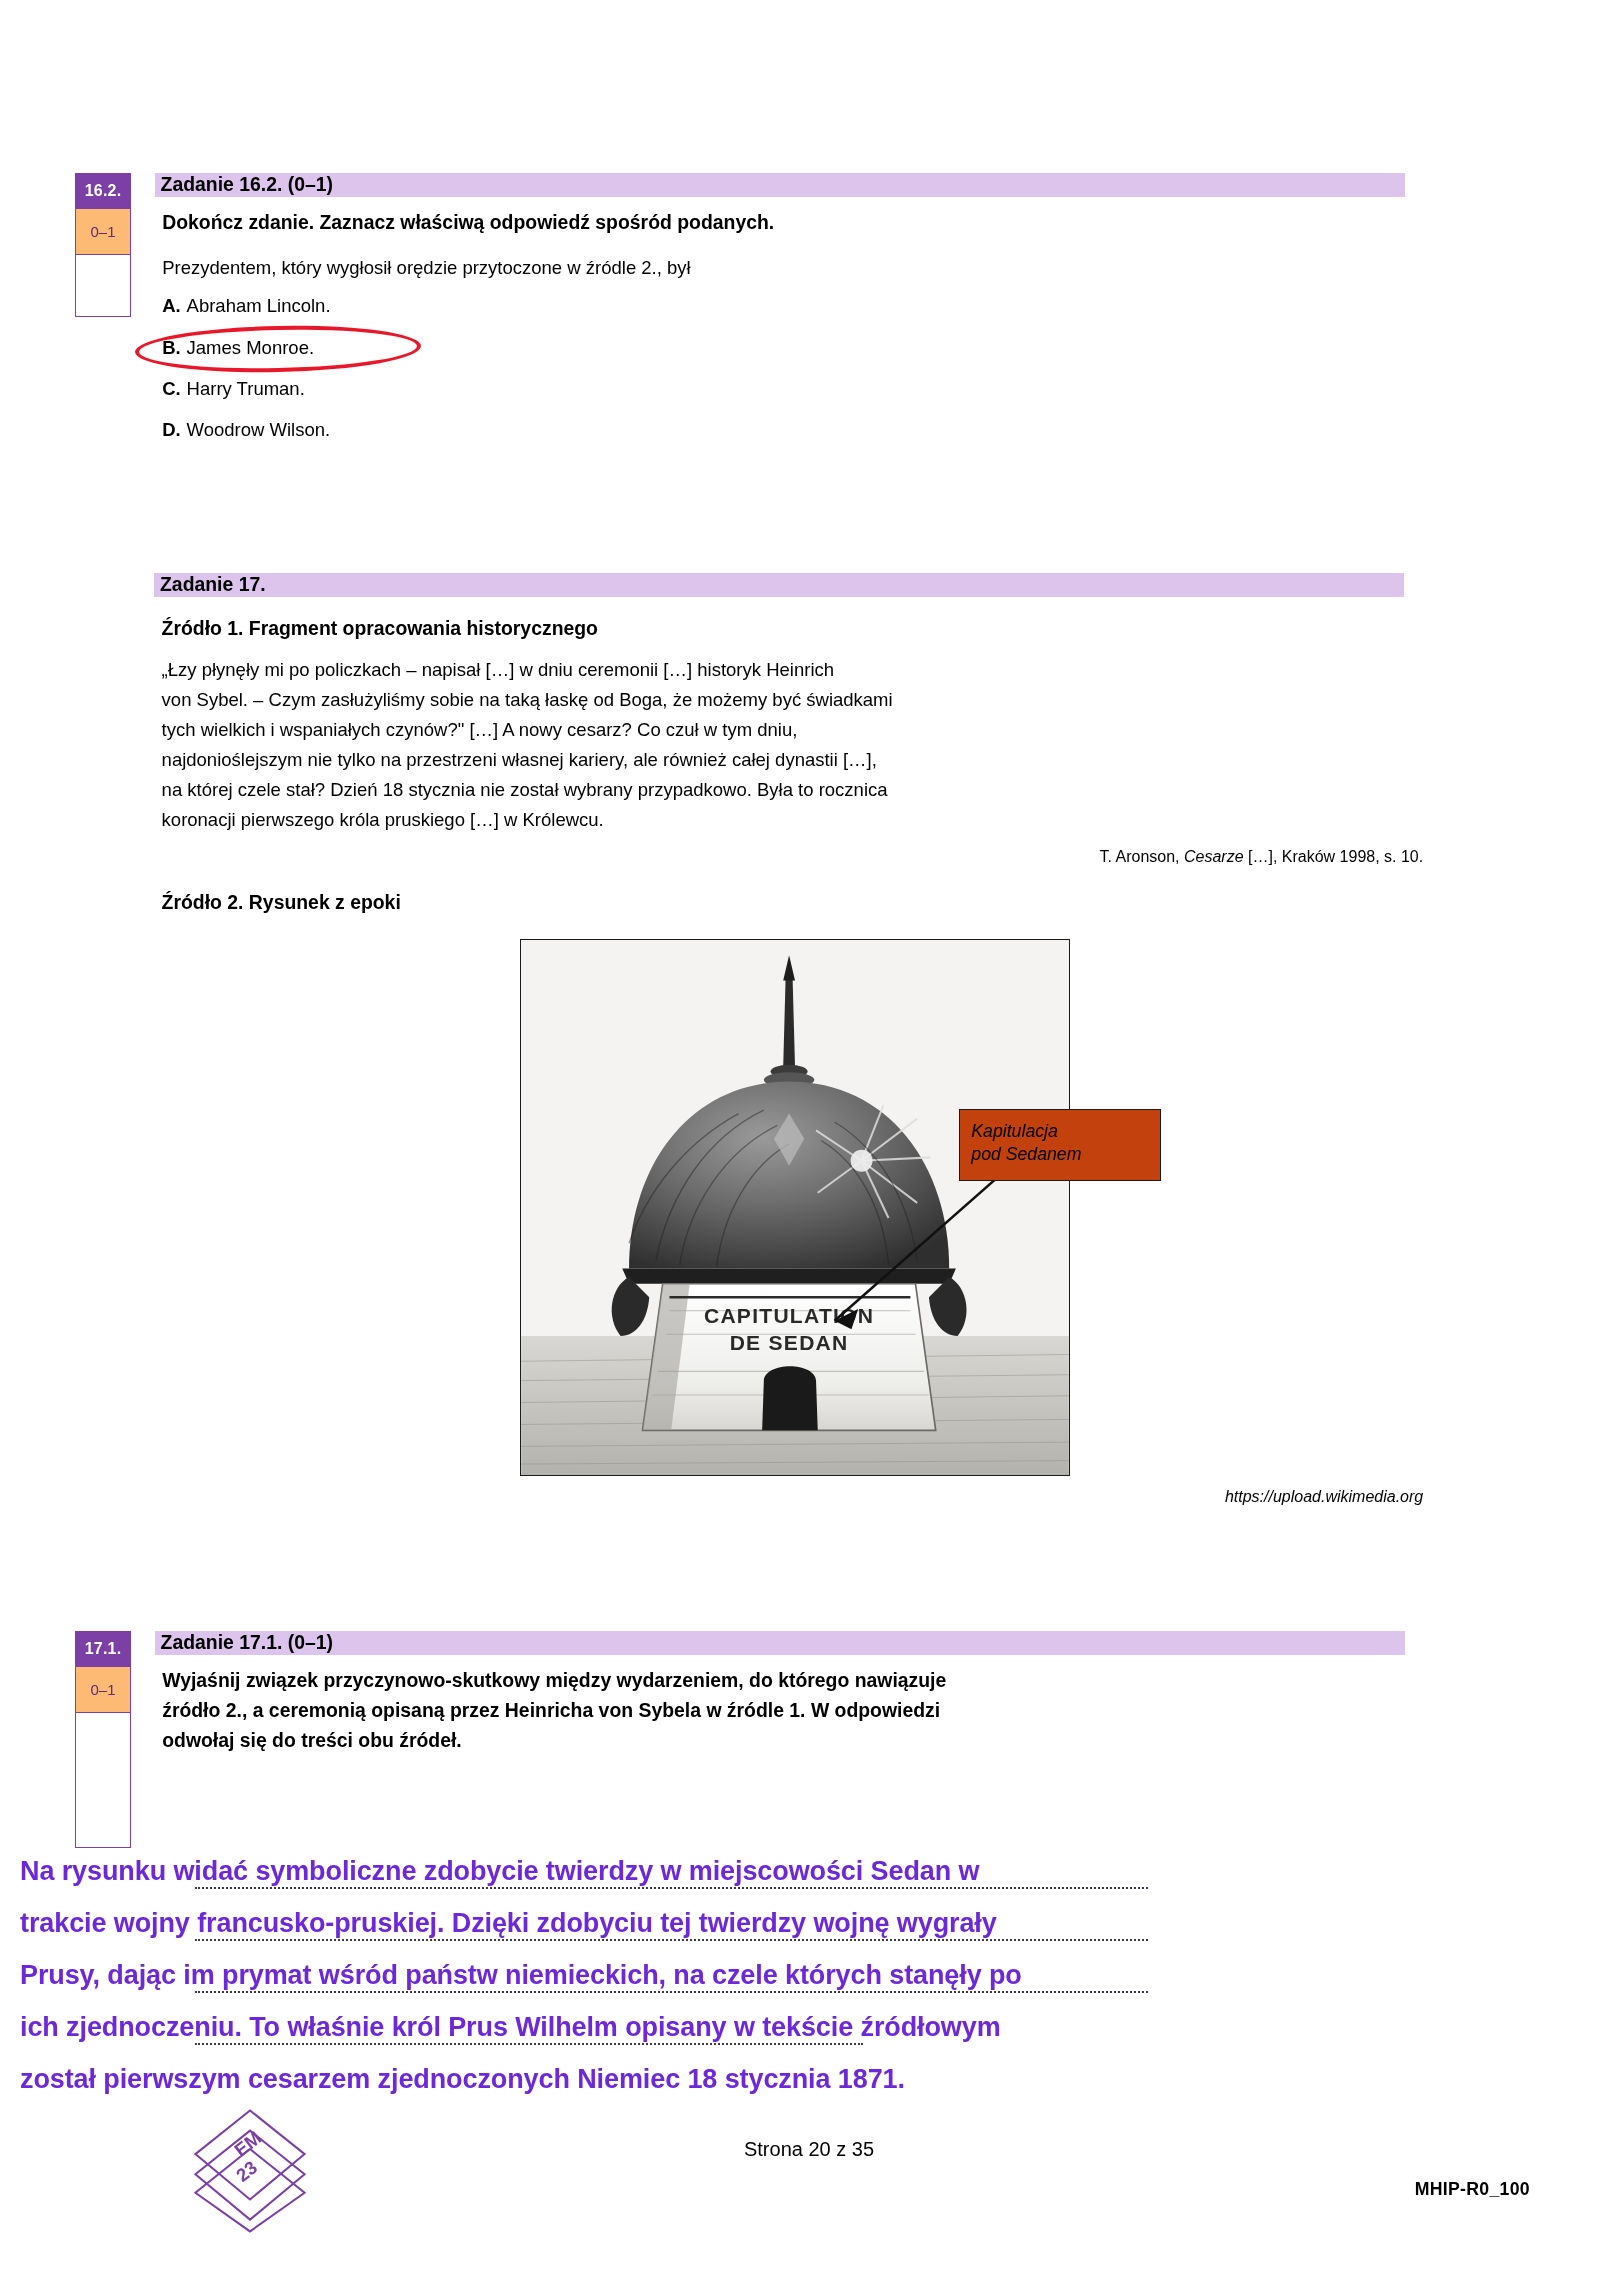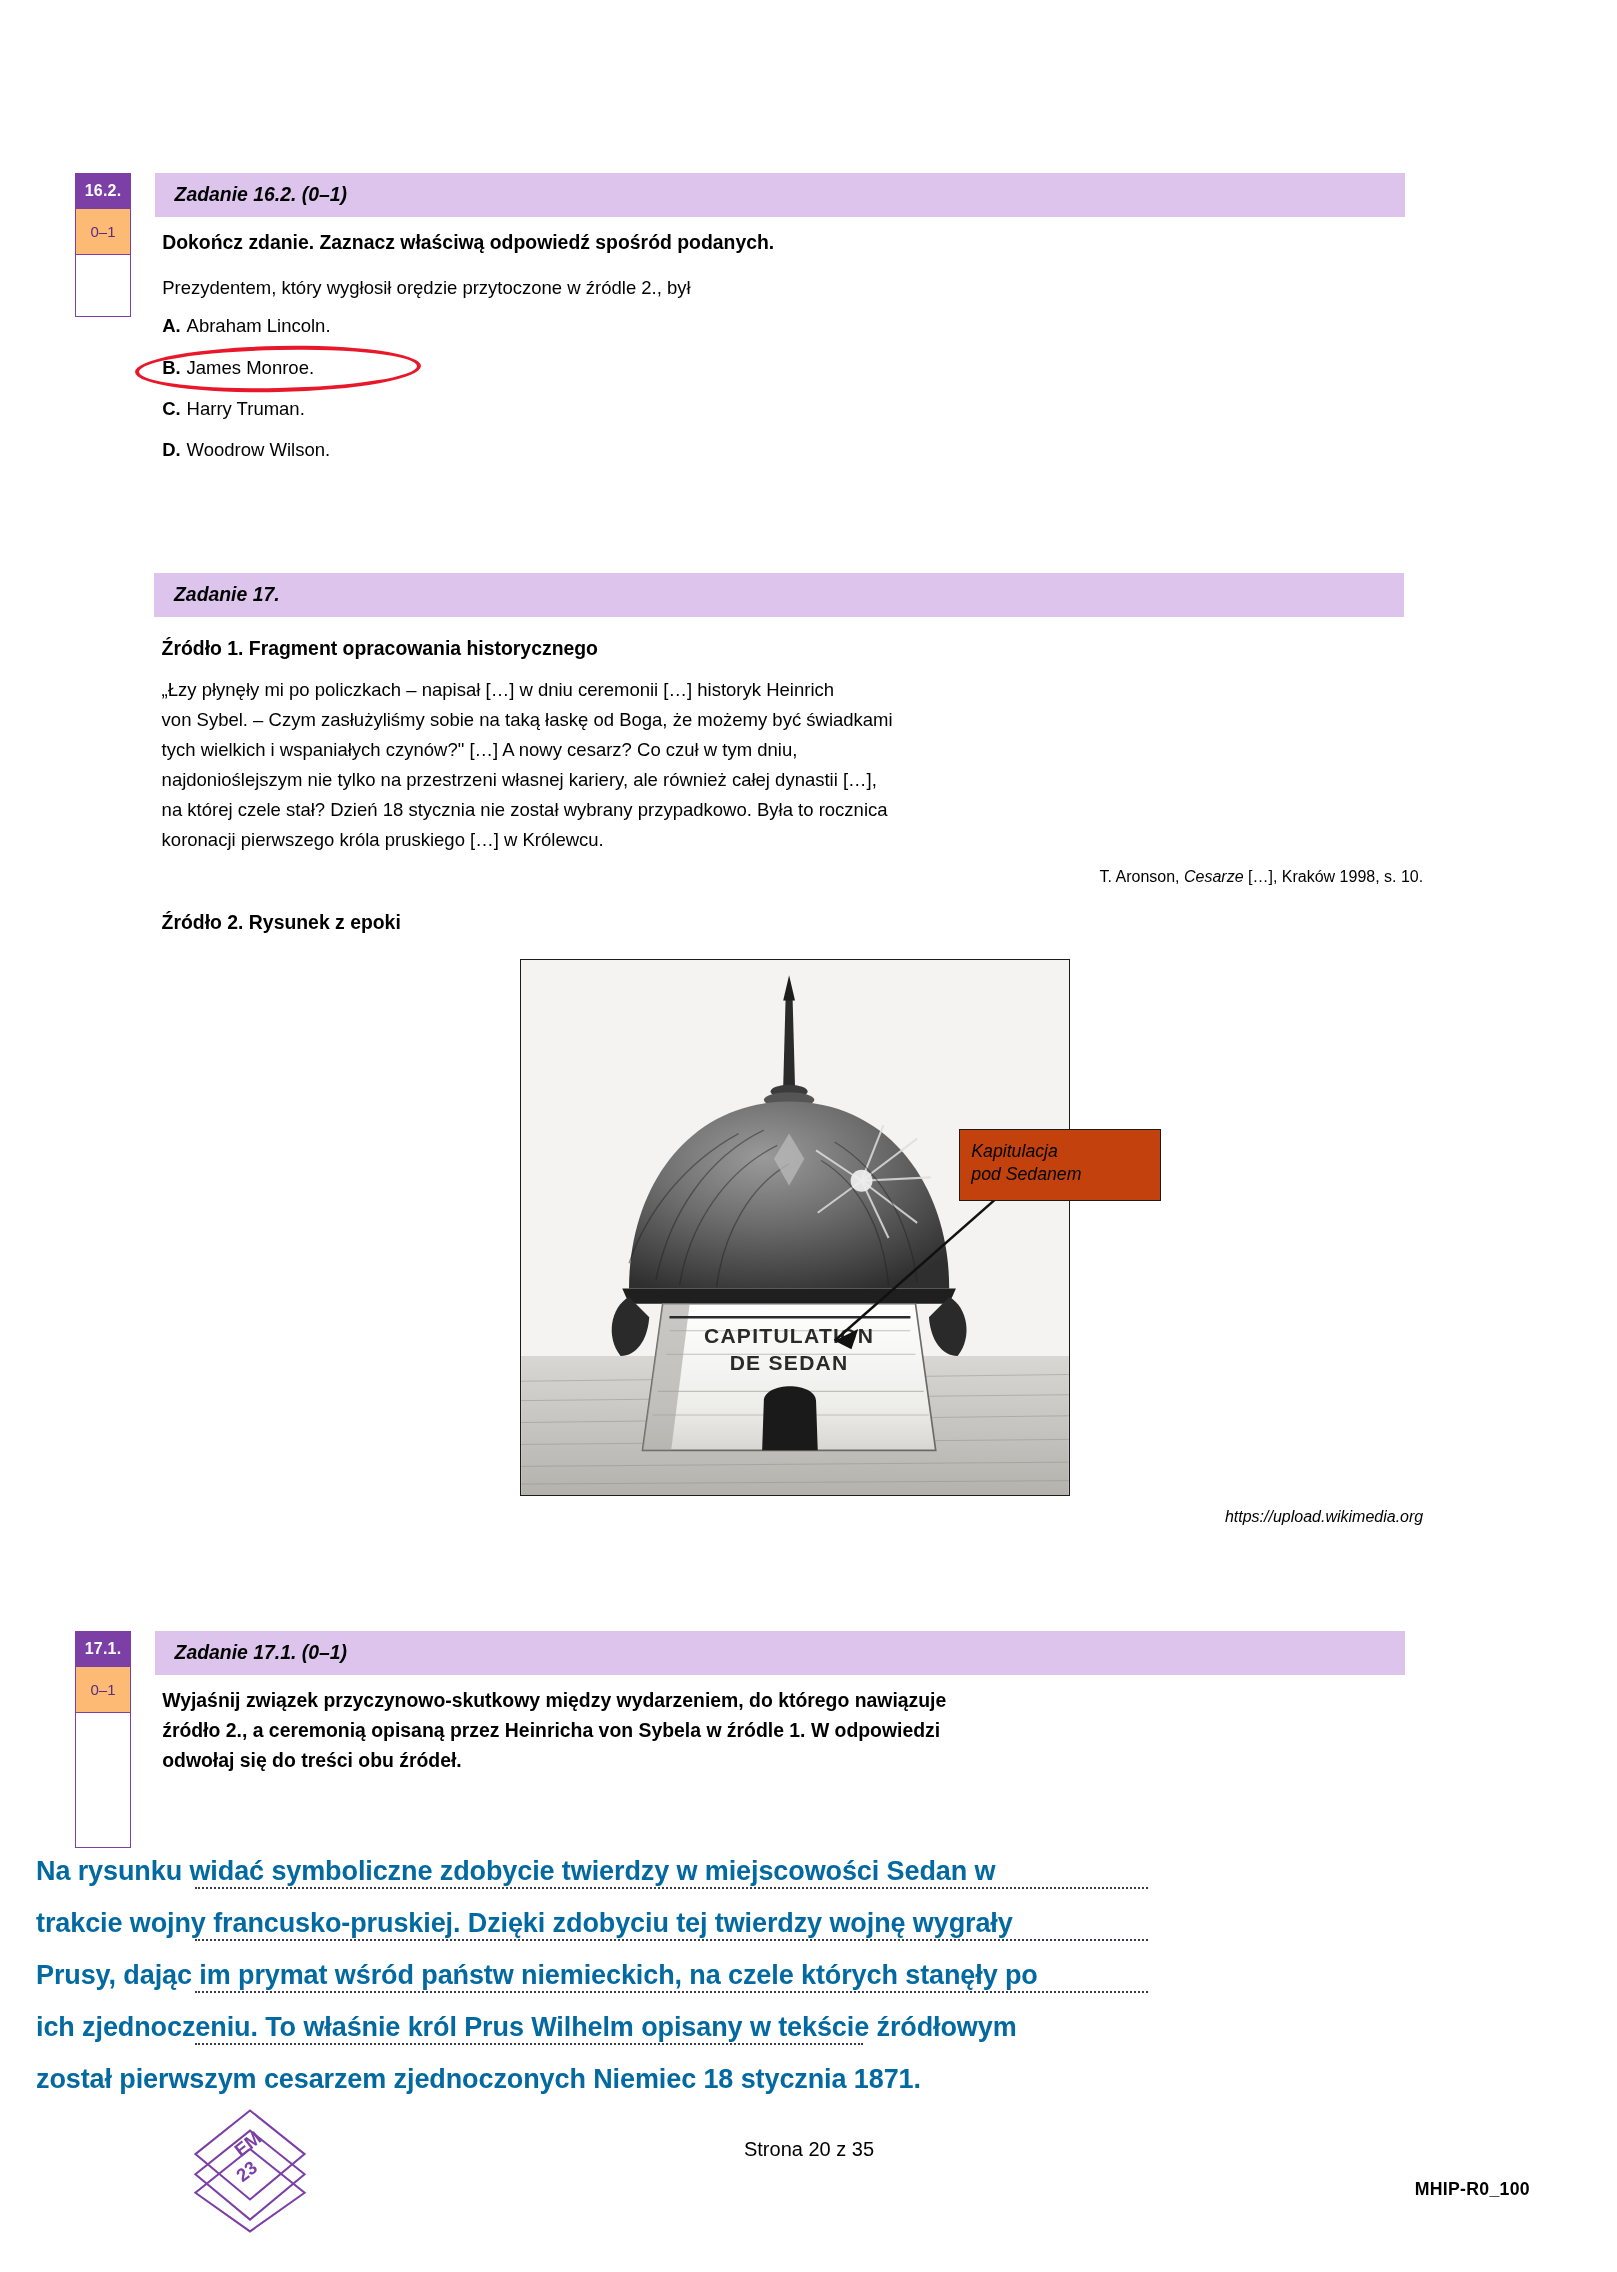--- a/index.html
+++ b/index.html
@@ -70,26 +70,25 @@
 
   
   .body-col{
     margin-left:23.6px;
     flex:1 1 auto;
     max-width:1250px;
   }
 
   .band{
     background:#dcc4ec;
-    height:44px;
+    height:24px;
     display:flex;
     align-items:center;
-    padding-left:20px;
-    box-sizing:border-box;
-    font-style:italic;
+    padding-left:6px;
+    box-sizing:border-box;
   }
   .band-title{
     font-size:19.4px;
     font-weight:bold;
     color:#000000;
     line-height:1;
   }
 
   .command{
     font-size:19.4px;
@@ -207,23 +206,23 @@
     left:20px;
     top:1842px;
     width:1517px;
   }
   .ans-line{
     position:relative;
     height:52px;
   }
   .ans-text{
     position:absolute;
-    left:16px;
+    left:0;
     bottom:9.3px;
-    color:#0369a1;
+    color:#6d28d9;
     font-size:27px;
     font-weight:bold;
     letter-spacing:-0.1px;
     white-space:nowrap;
     line-height:1;
   }
   .dotted{
     position:absolute;
     left:175px;
     right:389px;

